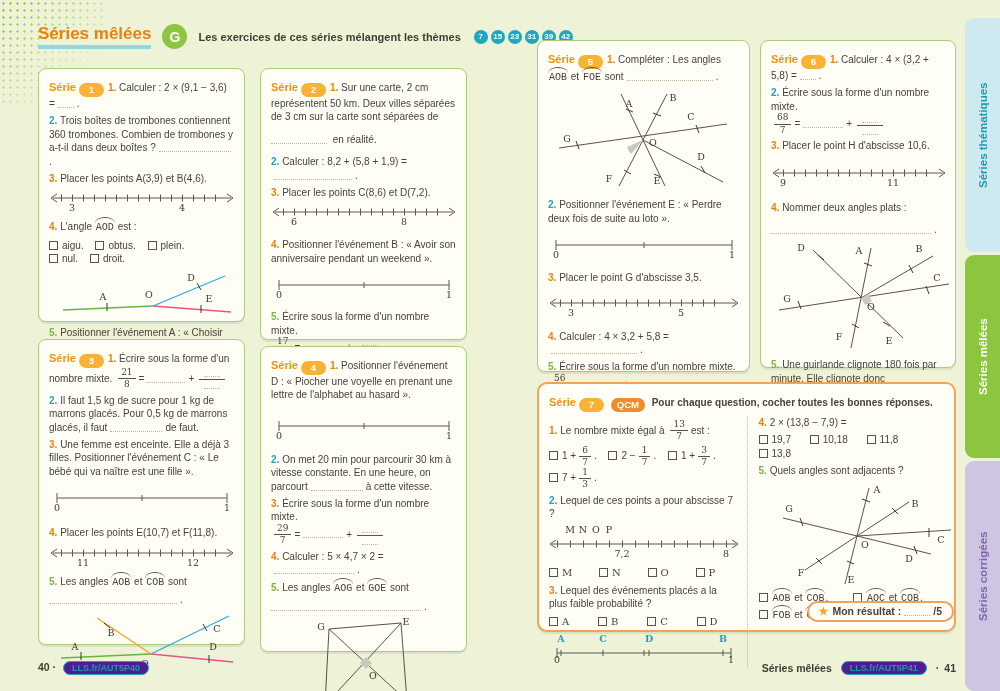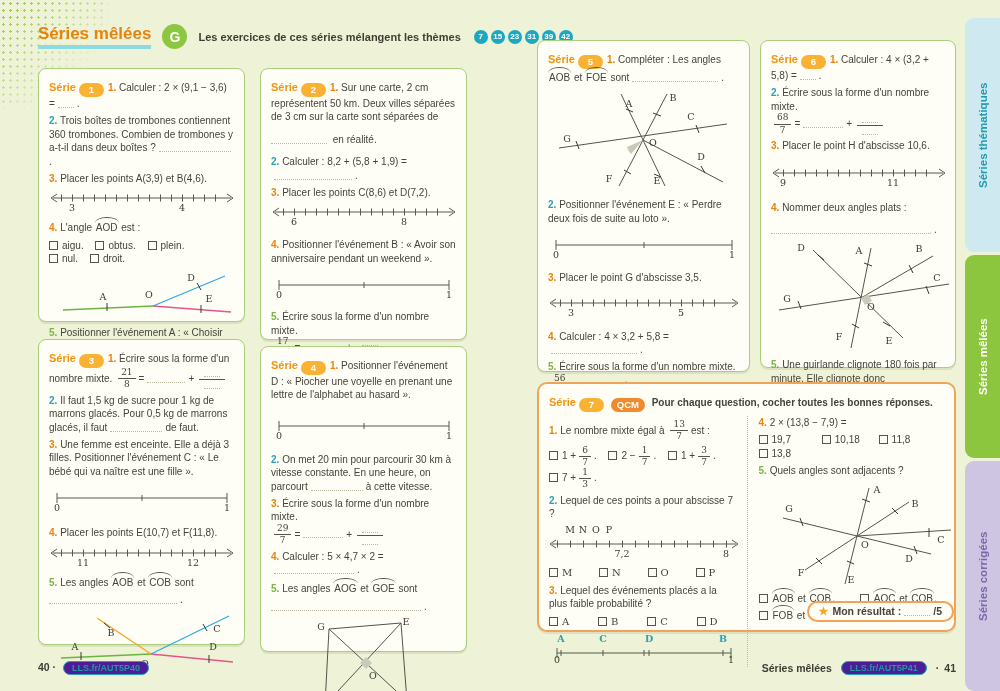--- a/index.html
+++ b/index.html
@@ -44,21 +44,21 @@
   .o{color:#e8820c}.t{color:#2aa0b5}.g{color:#7ab648}
 
   .bl{display:inline-block;border-bottom:1.2px dotted #bcb79c;height:9px;min-width:46px;margin:0 3px;
       vertical-align:-1px}
   .cb{display:inline-block;width:7px;height:7px;border:1.2px solid #55534a;margin-right:4px;
       background:#fffef6;vertical-align:-1px}
   .opt{margin-right:9px;white-space:nowrap}
   .optrow{margin:4px 0}
 
   .sf{font-family:"DejaVu Serif",serif}
-  .ah{position:relative;font-family:Liberation Sans, sans-serif;display:inline-block;padding:2px 1px 0}
+  .ah{position:relative;font-family:Liberation Mono, monospace;display:inline-block;padding:2px 1px 0}
   .ah::before{content:"";position:absolute;top:-2px;left:0;right:0;height:5px;
       border-top:1.2px solid #55534a;border-radius:50% 50% 0 0/100% 100% 0 0}
 
   .fr{display:inline-flex;flex-direction:column;align-items:center;vertical-align:middle;
       line-height:1.05;font-size:9px;margin:0 3px;font-family:"DejaVu Serif",serif}
   .fr .fn{padding:0 3px 1px;border-bottom:1px solid #55534a}
   .fr .fd{padding-top:1px}
   .fb{display:inline-block;width:26px;vertical-align:middle;margin-left:5px}
   .fb i{display:block;height:8px;border-bottom:1.2px dotted #bcb79c;margin:0 5px}
   .fb b{display:block;height:0;border-top:1px solid #55534a;margin-top:2px}
@@ -375,21 +375,21 @@
         <text class="tl" x="100" y="10">D</text>
           <text class="tl" x="174" y="10">B</text>
         <path class="ax" d="M8 21H182M8 16v10M182 16v10M95 18v6M12 18v6M54 18v6M100 18v6M174 18v6"></path>
         <text x="8" y="31">0</text>
           <text x="182" y="31">1</text>
       </svg>
     </div>
     <div class="qcol qcolR">
       <p class="q" style="margin-top:0"><span class="qn o">4.</span> <span>2 × (13,8 − 7,9) =</span></p>
       <p class="q optrow">
-        <span class="opt" style="margin-right:28px"><span class="cb"></span><span>19,7</span></span>
+        <span class="opt" style="margin-right:16px"><span class="cb"></span><span>19,7</span></span>
         <span class="opt" style="margin-right:16px"><span class="cb"></span><span>10,18</span></span>
         <span class="opt" style="margin-right:16px"><span class="cb"></span><span>11,8</span></span>
         <span class="opt" style="margin-right:0"><span class="cb"></span><span>13,8</span></span>
       </p>
       <p class="q"><span class="qn g">5.</span> <span>Quels angles sont adjacents ?</span></p>
       <svg width="196" height="104">
         <path class="rk" d="M110 6L86 102M150 20L46 88M24 36L172 72M98 54L192 48"></path>
         <path class="ck" d="M103 17l8 3M133 26l6 6M41 36l3 8M170 46v9M57 76l6 6M155 64l3 8M88 79l7 3"></path>
         <text x="118" y="11">A</text>
           <text x="156" y="25">B</text>

